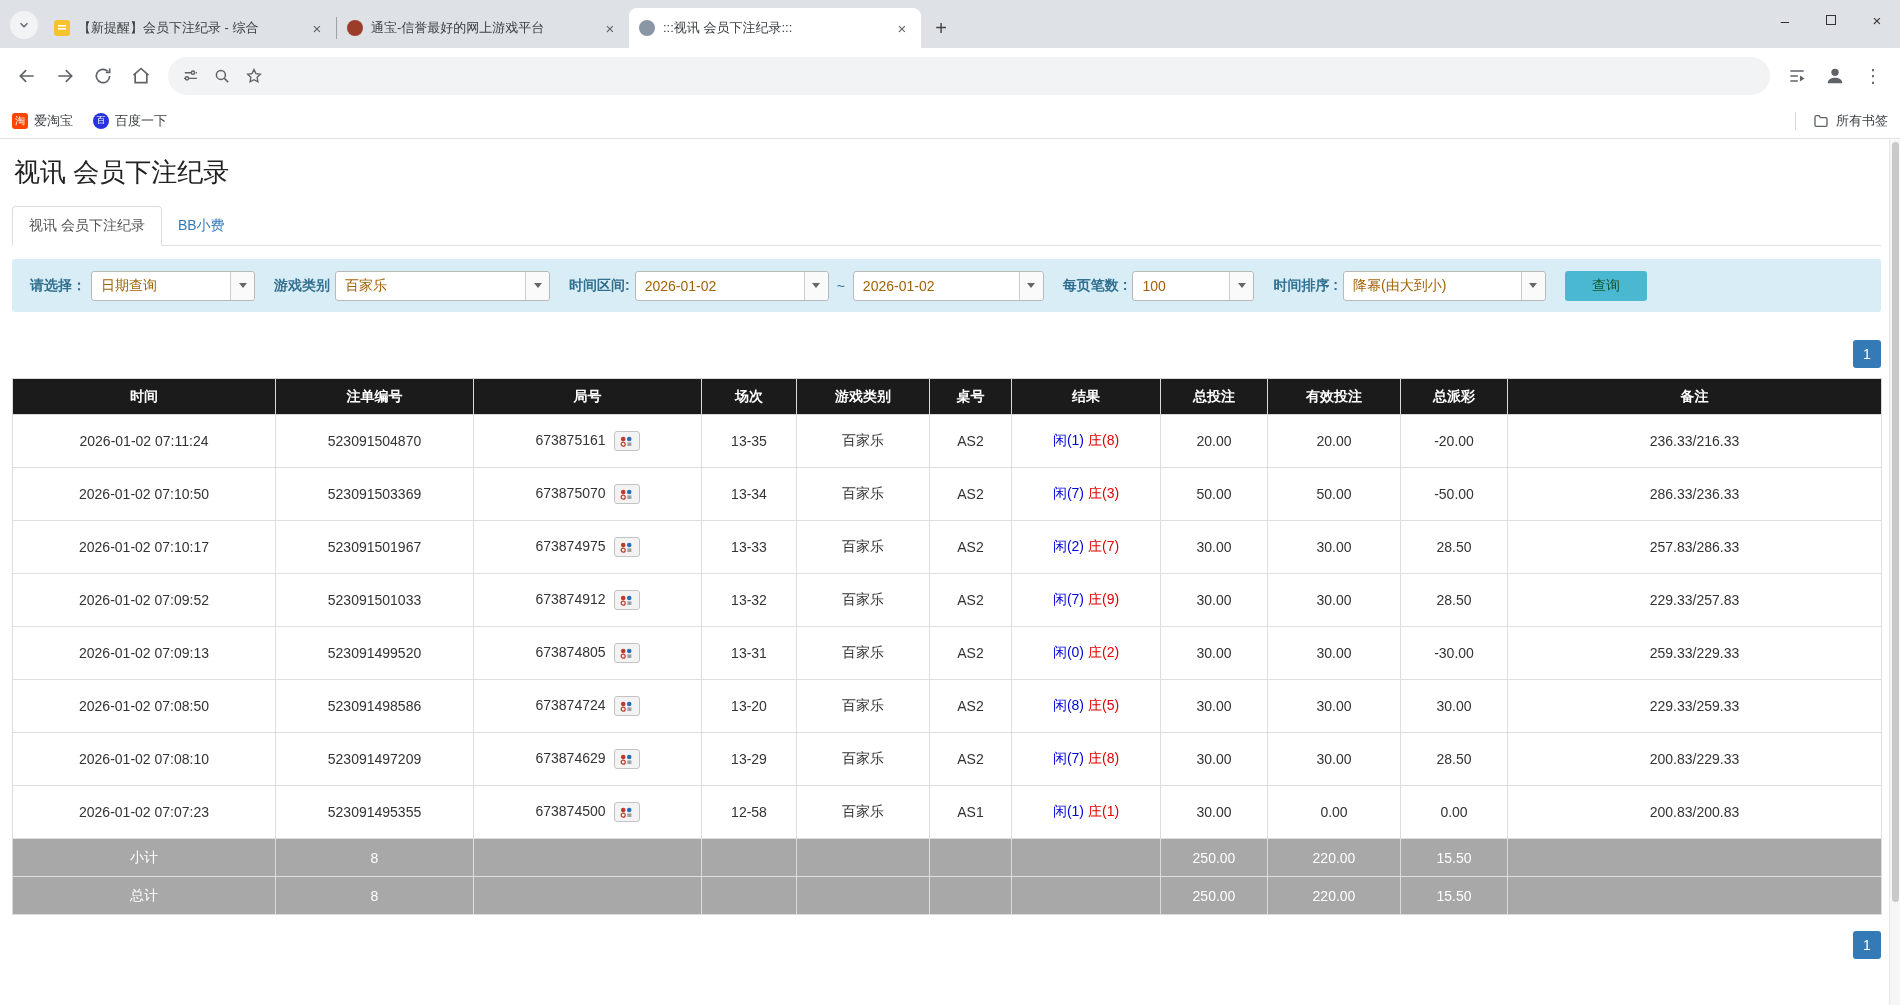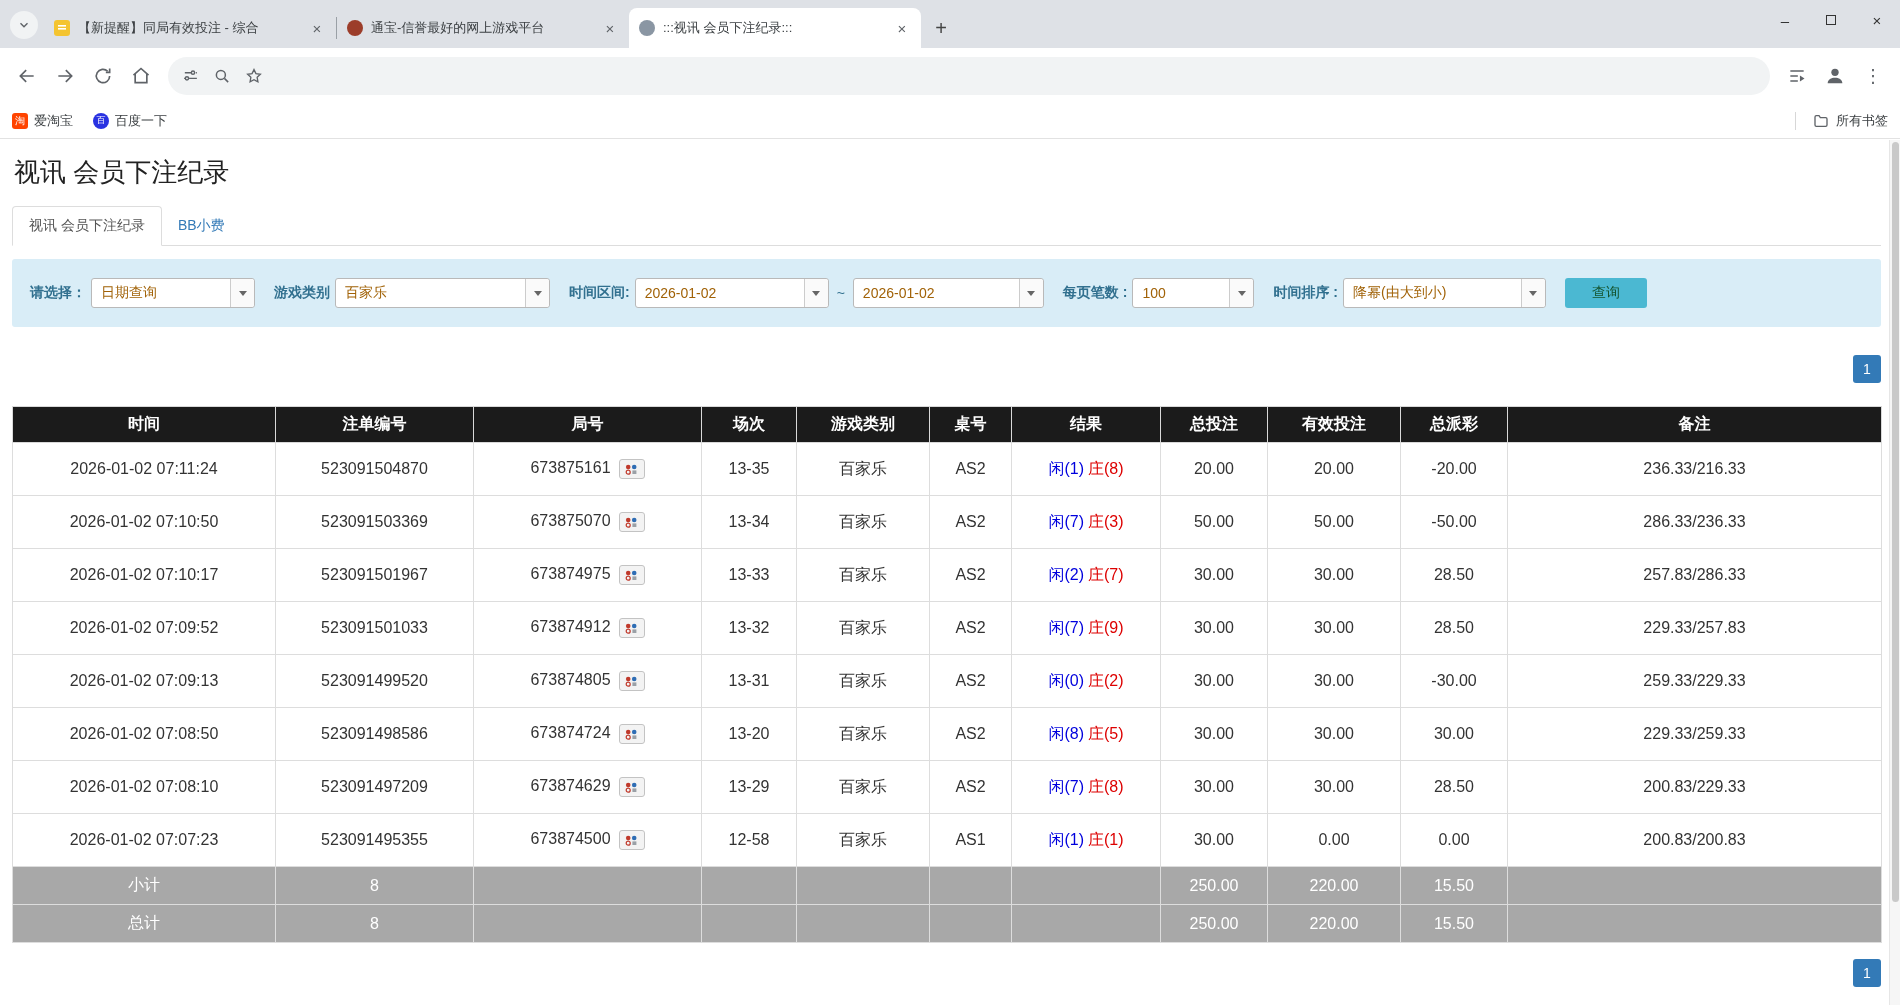--- a/index.html
+++ b/index.html
@@ -43,39 +43,39 @@
 
   
   .content { padding:12px 0 0 12px; position:relative; }
   .page-title { font-size:26px; font-weight:500; color:#222; margin:4px 0 0 2px; }
 
   .page-tabs { width:1869px; display:flex; border-bottom:1px solid #ddd; margin-top:16px; align-items:flex-end; }
   .ptab { font-size:14px; padding:10px 16px; }
   .ptab.active { border:1px solid #ddd; border-bottom:1px solid #fff; margin-bottom:-1px; border-radius:4px 4px 0 0; background:#fff; color:#555; }
   .ptab.link { color:#337ab7; }
 
-  .filter-bar { width:1869px; height:68px; background:#d9edf7; margin-top:13px; display:flex; align-items:center; padding-left:18px; border-radius:3px; }
+  .filter-bar { width:1869px; height:53px; background:#d9edf7; margin-top:13px; display:flex; align-items:center; padding-left:18px; border-radius:3px; }
   .flabel { font-size:14px; font-weight:bold; color:#31708f; white-space:nowrap; }
   .combo { display:inline-flex; height:30px; background:#fff; border:1px solid #b9b9b9; border-radius:3px; align-items:stretch; margin:0 5px; }
   .combo .val { flex:1; display:flex; align-items:center; padding:0 9px; font-size:14px; color:#a16207; white-space:nowrap; overflow:hidden; }
   .combo .arr { width:24px; border-left:1px solid #ccc; background:#fafafa; display:flex; align-items:center; justify-content:center; border-radius:0 3px 3px 0; }
   .w-qtype { width:164px; } .w-game { width:215px; } .w-date { width:194px; }
   .w-date2 { width:191px; } .w-size { width:122px; } .w-sort { width:203px; }
   .ml { margin-left:14px; }
   .tilde { font-size:14px; color:#31708f; margin:0 3px; }
   .search-btn { height:30px; padding:0 27px; margin-left:14px; background:#4bb8d2; color:#14532d; font-size:14px; border:none; border-radius:3px; display:flex; align-items:center; }
 
   .summary-bar { width:1869px; height:44px; background:#dff0d8; margin-top:18px; display:flex; align-items:center; padding:0 18px; border-radius:2px; }
   .summary-left { font-size:14px; color:#50604e; }
   .summary-right { margin-left:auto; font-size:14px; color:#e60000; }
 
   .pag-row { width:1869px; display:flex; justify-content:flex-end; margin-top:28px; }
   .page-btn { min-width:28px; height:28px; background:#337ab7; color:#fff; border-radius:3px; font-size:14px; display:flex; align-items:center; justify-content:center; }
 
-  table.bets { width:1869px; border-collapse:collapse; margin-top:23px; font-size:16px; table-layout:fixed; }
+  table.bets { width:1869px; border-collapse:collapse; margin-top:10px; font-size:14px; table-layout:fixed; }
   table.bets th { background:#1b1b1b; color:#fff; height:36px; font-weight:bold; border:1px solid #d9d9d9; }
   table.bets td { height:53px; text-align:center; color:#333; border:1px solid #ddd; background:#fff; }
   tr.foot td { background:#a8a8a8; color:#fff; height:38px; }
   .blue-link { color:#337ab7; }
   td.neg { color:#e60000; }
   .res-p { color:#0000dd; } .res-b { color:#dd0000; margin-left:4px; }
   .round-icon { display:inline-flex; width:26px; height:20px; background:#f3f3f3; border:1px solid #c3c3c3; border-radius:3px; align-items:center; justify-content:center; margin-left:8px; vertical-align:middle; }
   .pag-bottom { width:1869px; display:flex; justify-content:flex-end; margin-top:16px; }
 </style>
 </head>
@@ -88,21 +88,21 @@
       </svg>
   </div>
 
   <div class="btab">
     <span class="favicon fav1">
       <svg width="10" height="10" viewBox="0 0 10 10">
           <rect x="1" y="2" width="8" height="1.6" fill="#fff"></rect>
           <rect x="1" y="5" width="8" height="1.6" fill="#fff"></rect>
         </svg>
     </span>
-    <span class="title">【新提醒】同局有效投注 - 综合</span>
+    <span class="title">【新提醒】会员下注纪录 - 综合</span>
     <span class="close">×</span>
   </div>
   <div class="tab-sep"></div>
 
   <div class="btab">
     <span class="favicon fav2"></span>
     <span class="title">通宝-信誉最好的网上游戏平台</span>
     <span class="close">×</span>
   </div>
 

